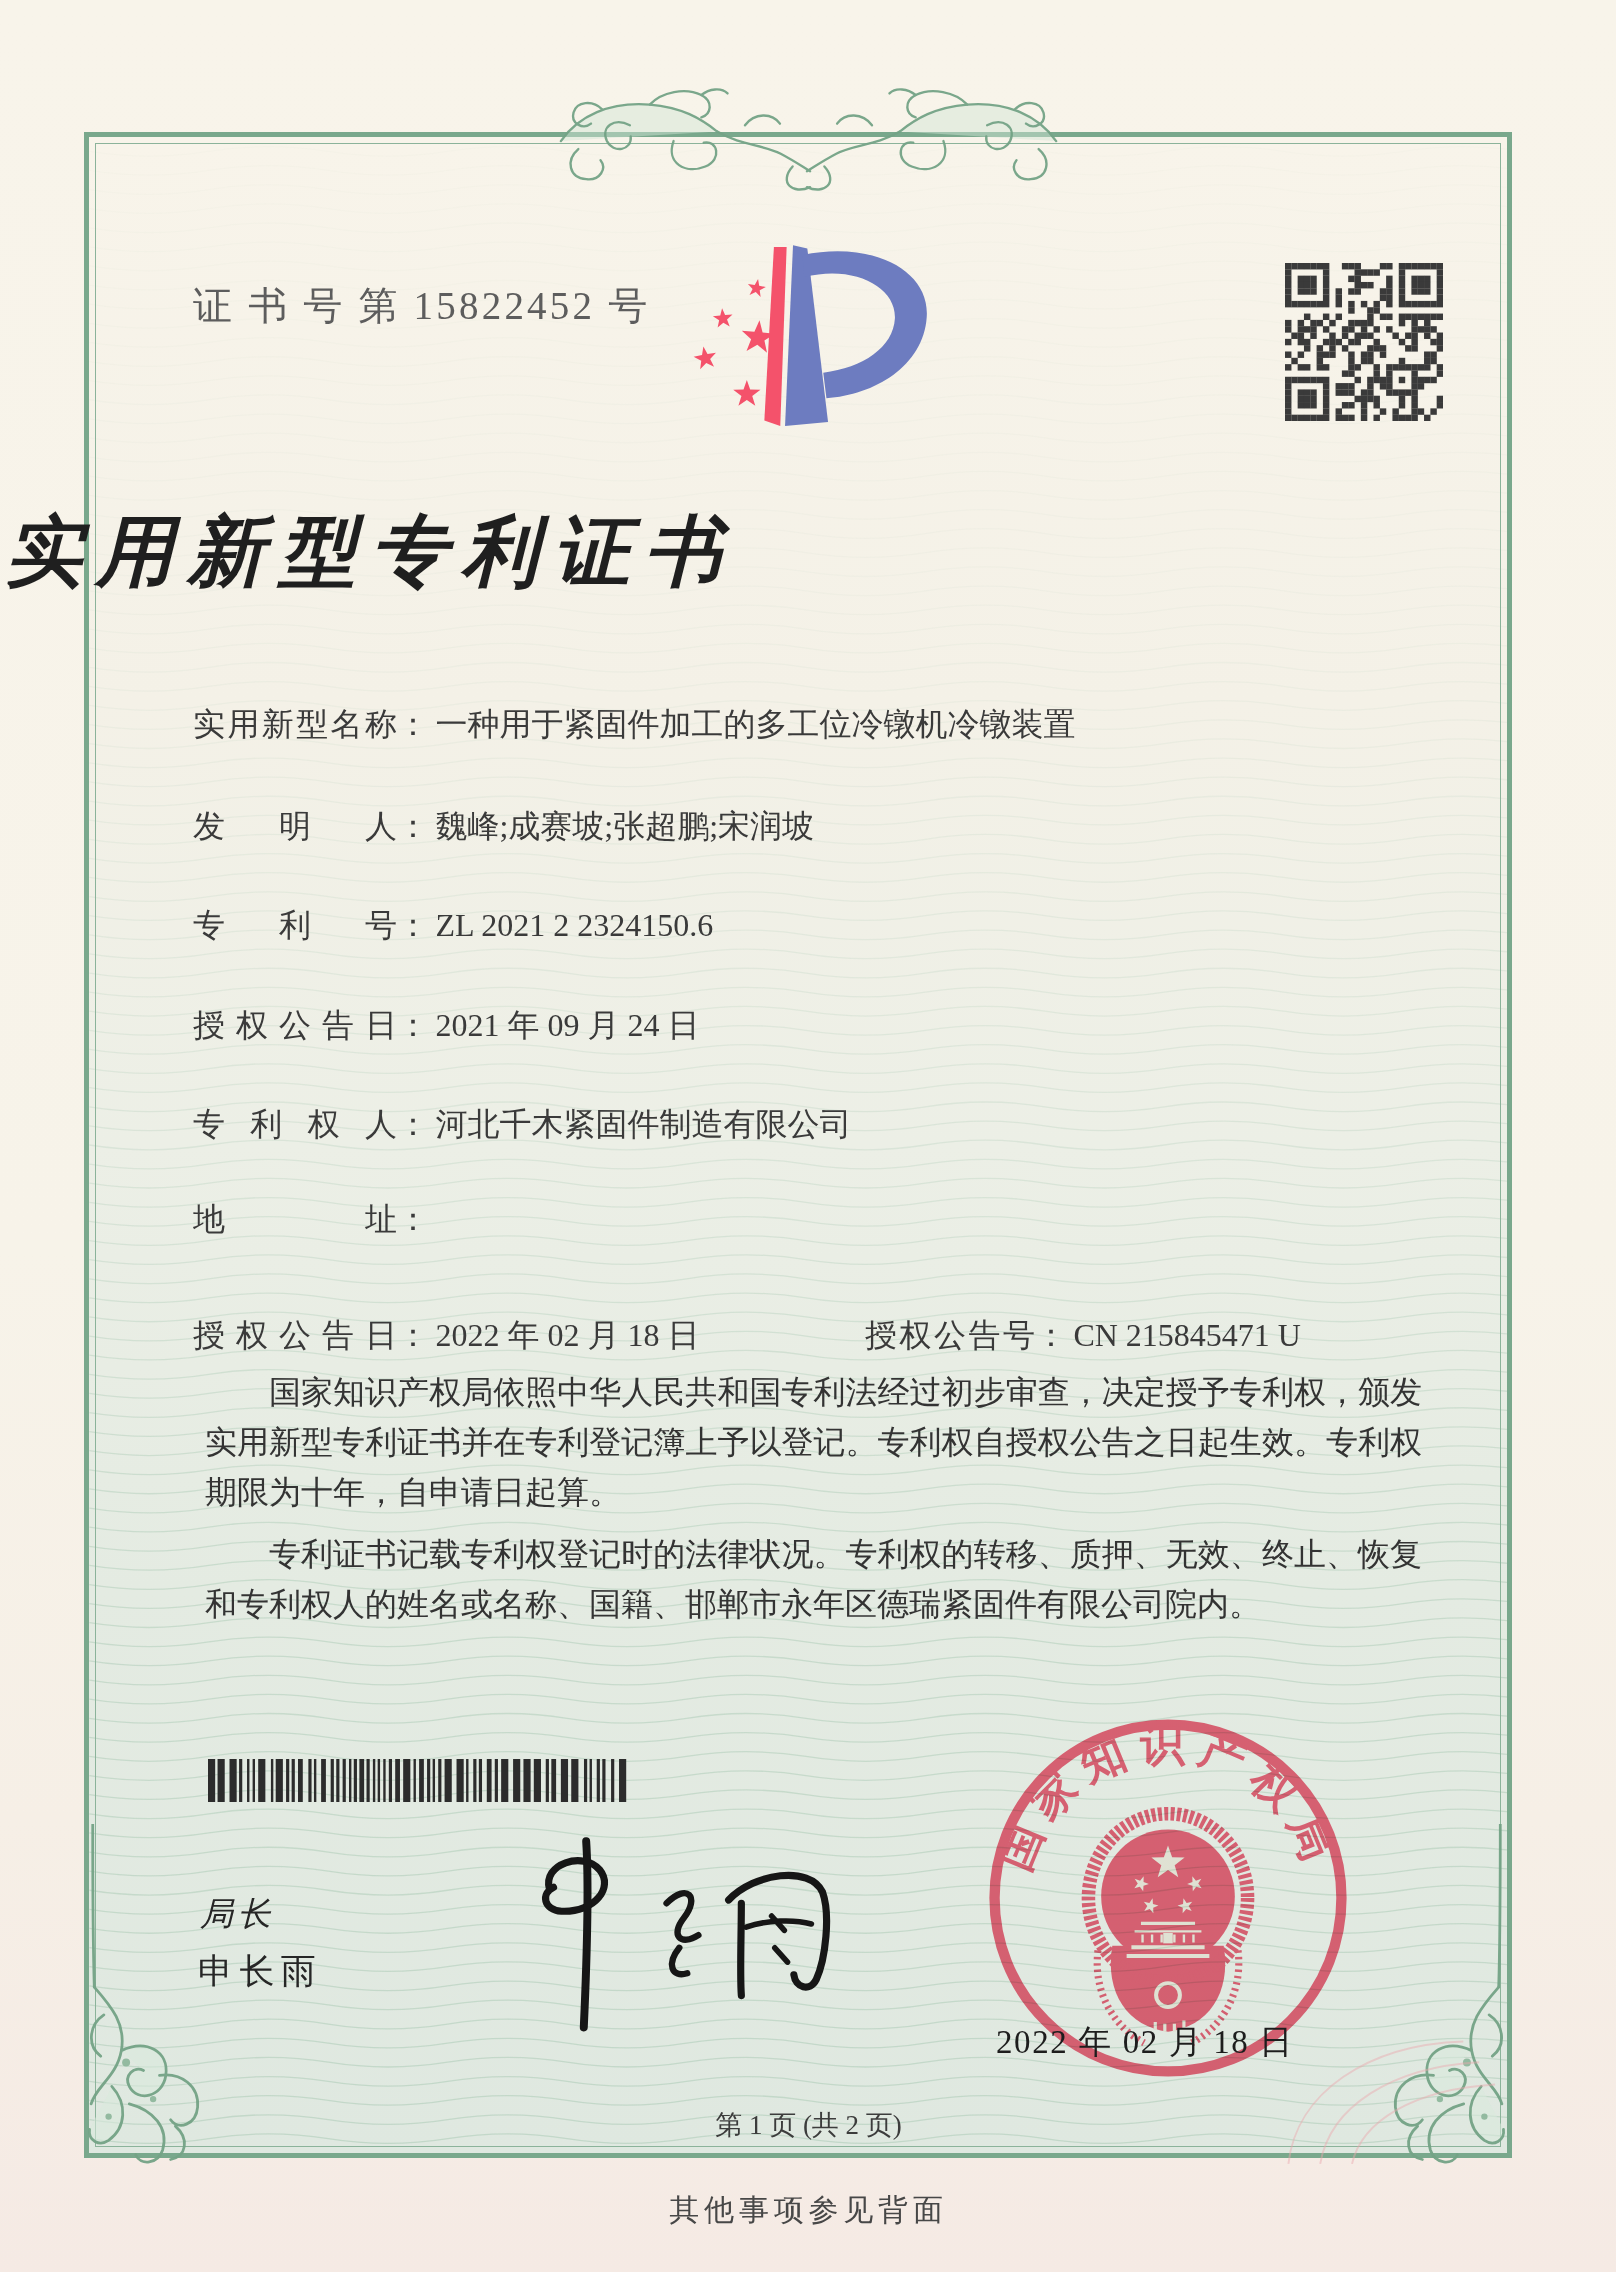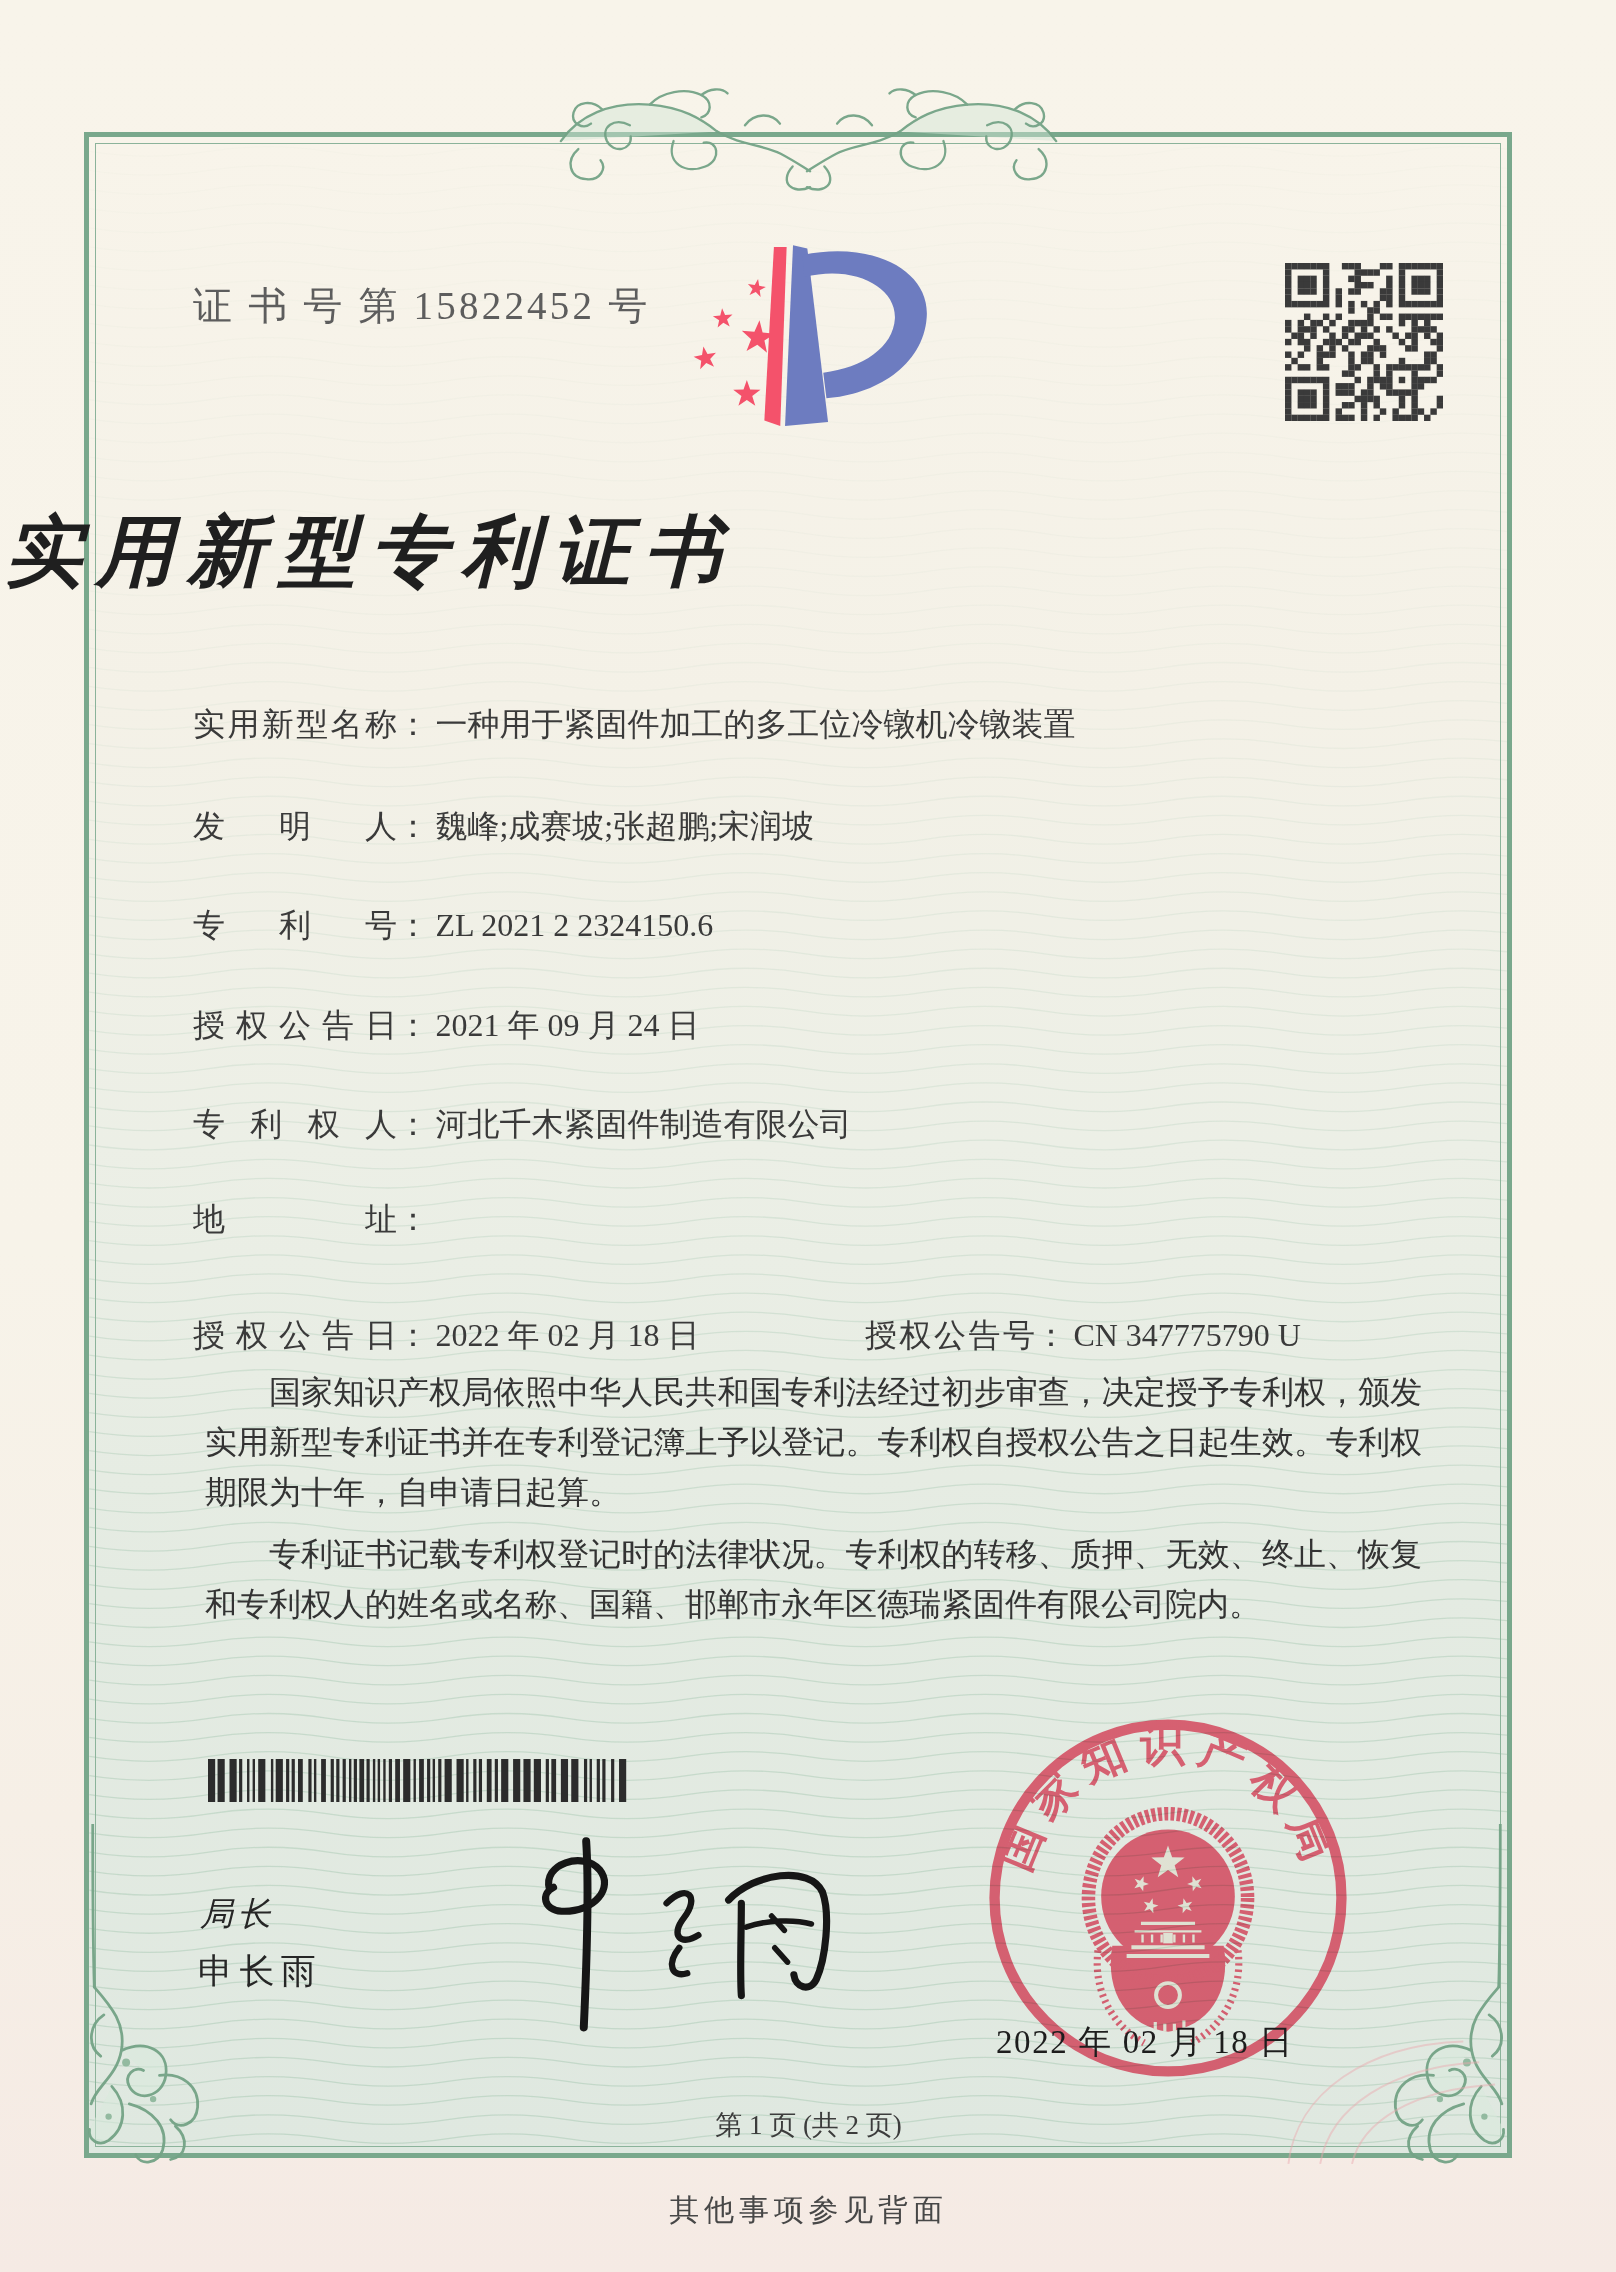--- a/index.html
+++ b/index.html
@@ -573,21 +573,21 @@
       <span class="lab">地址</span>
         <span class="col">：</span>
     </div>
     <div class="row" style="top:1311px;width:1257px">
       <span class="lab">授权公告日</span>
         <span class="col">：</span>
       <span class="val">2022 年 02 月 18 日</span>
       <span class="row2pair">
         <span class="lab2">授权公告号</span>
           <span class="col">：</span>
-        <span class="val">CN 347775790 U</span>
+        <span class="val">CN 215845471 U</span>
       </span>
     </div>
   </div>
 
   <div class="paras">
     <p>国家知识产权局依照中华人民共和国专利法经过初步审查，决定授予专利权，颁发实用新型专利证书并在专利登记簿上予以登记。专利权自授权公告之日起生效。专利权期限为十年，自申请日起算。</p>
     <p>专利证书记载专利权登记时的法律状况。专利权的转移、质押、无效、终止、恢复和专利权人的姓名或名称、国籍、邯郸市永年区德瑞紧固件有限公司院内。</p>
   </div>
 
   <svg class="barcode" id="barcode" viewBox="0 0 526 54" preserveAspectRatio="none" xmlns="http://www.w3.org/2000/svg">

